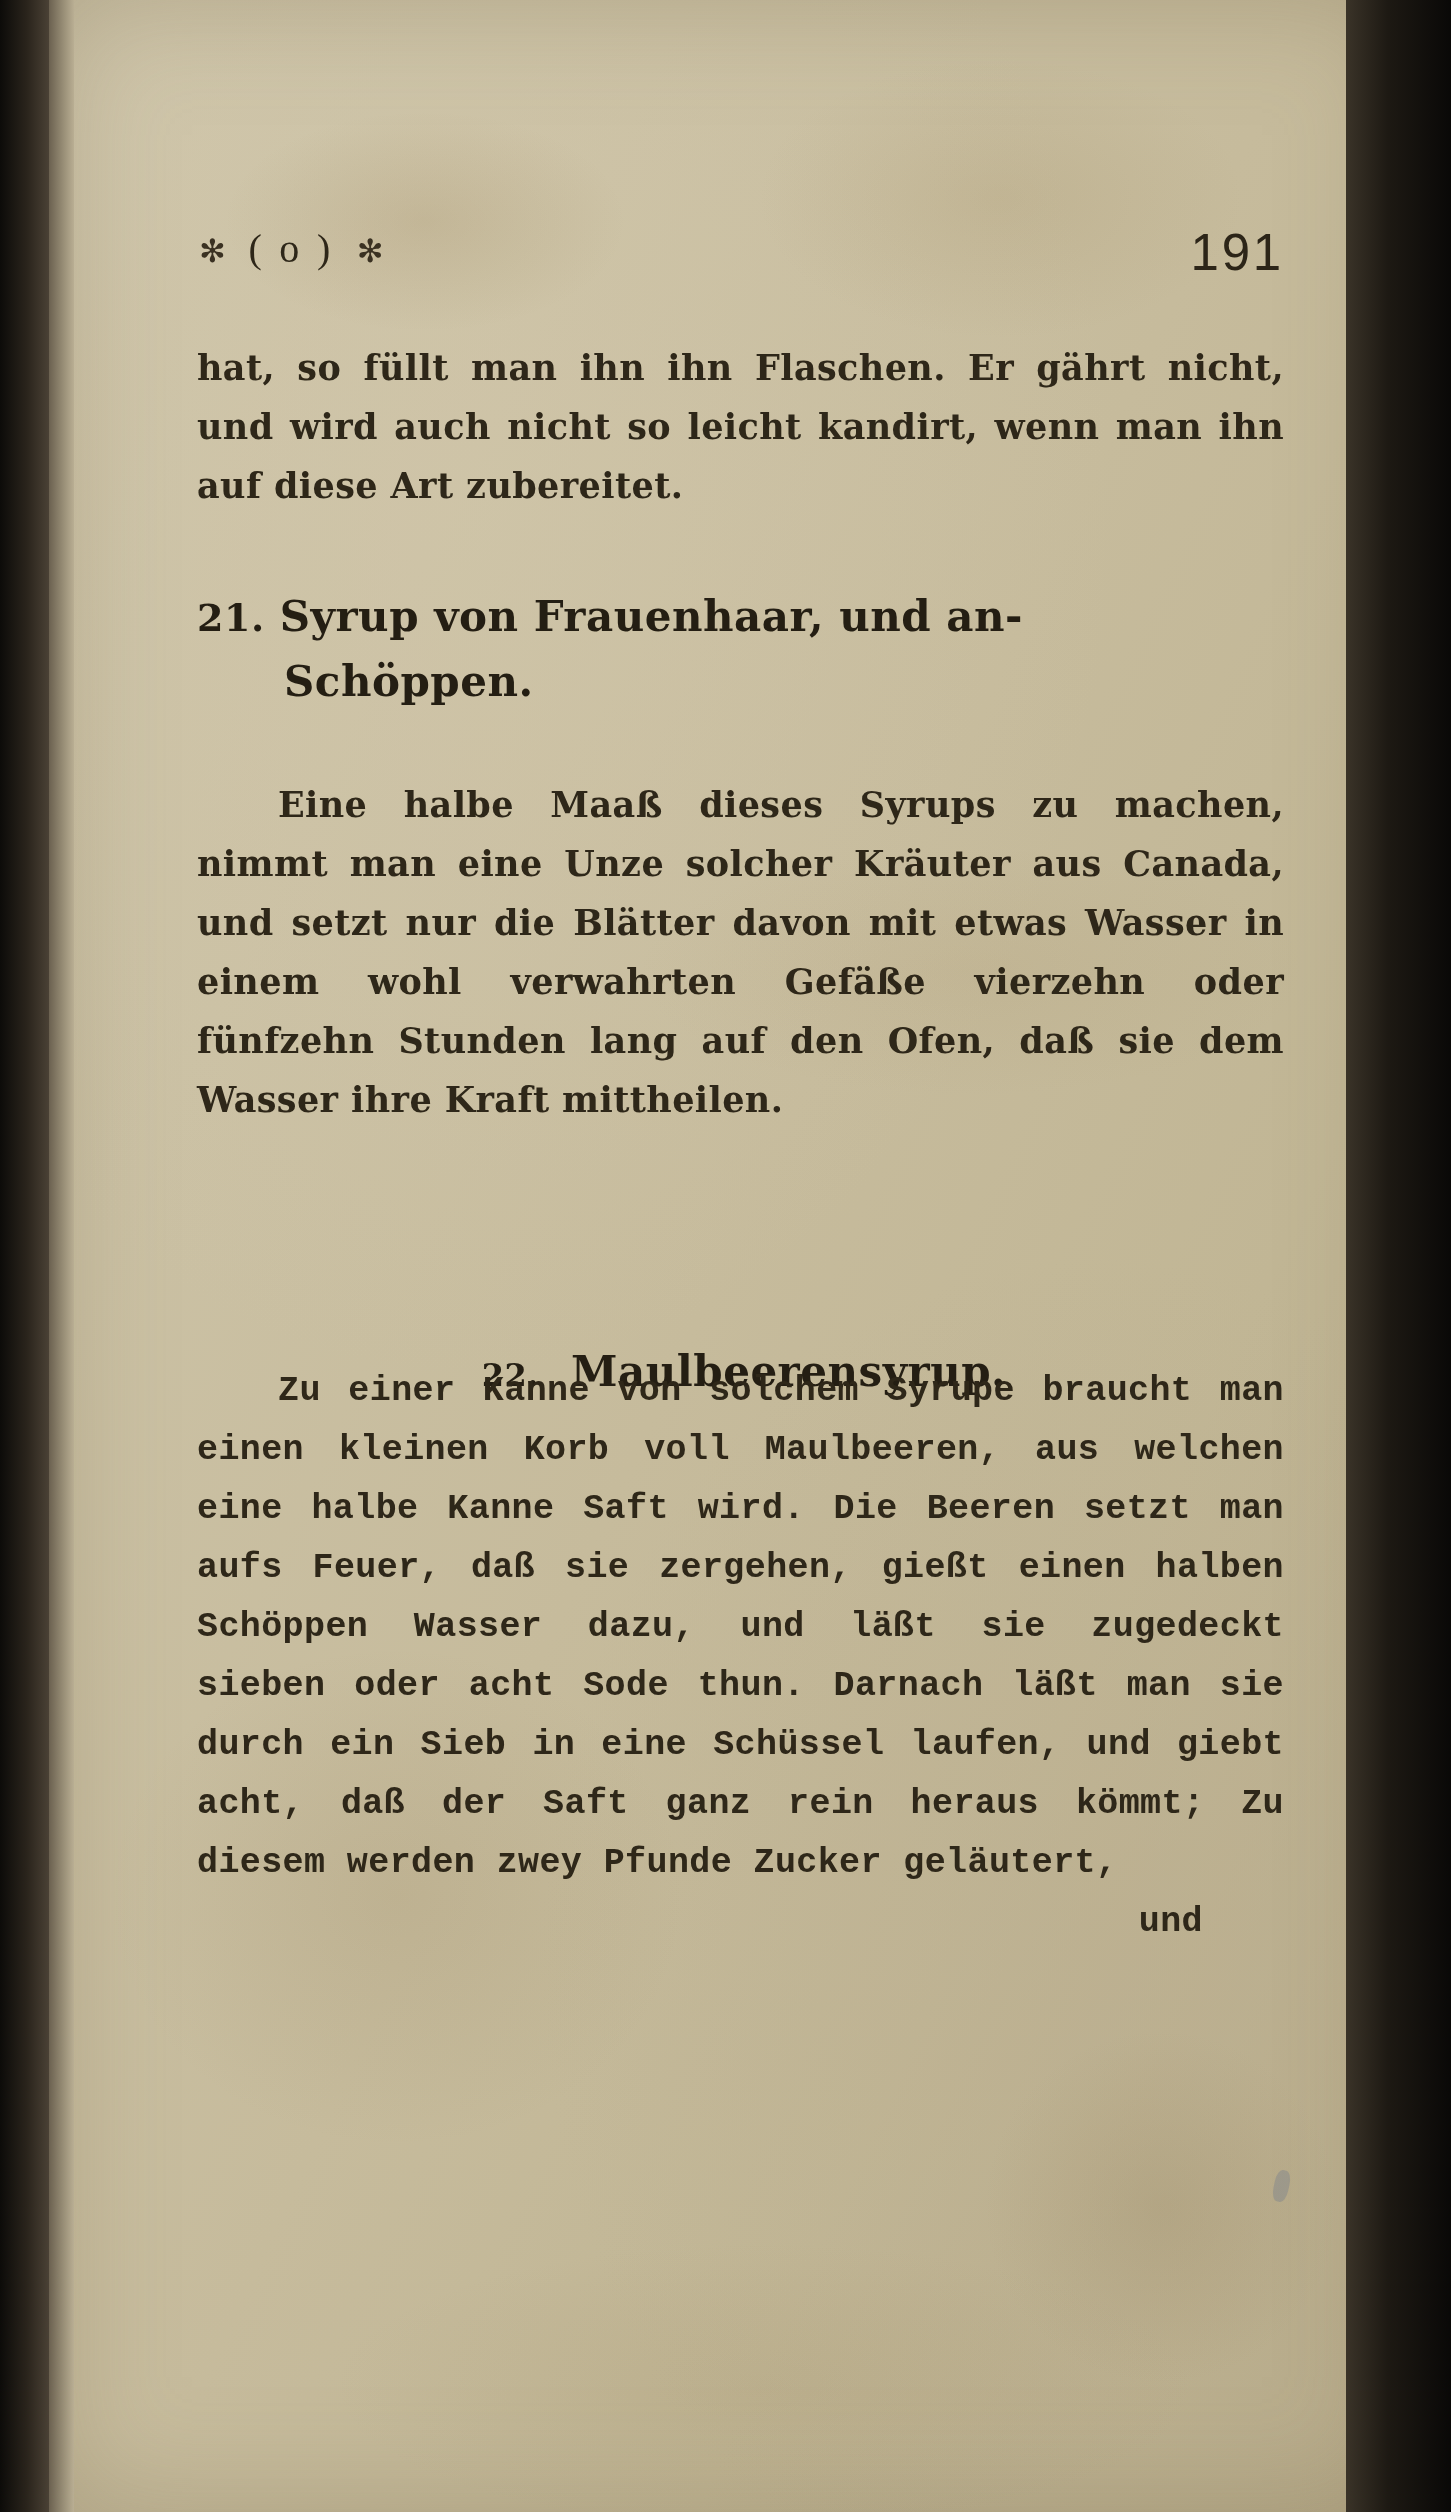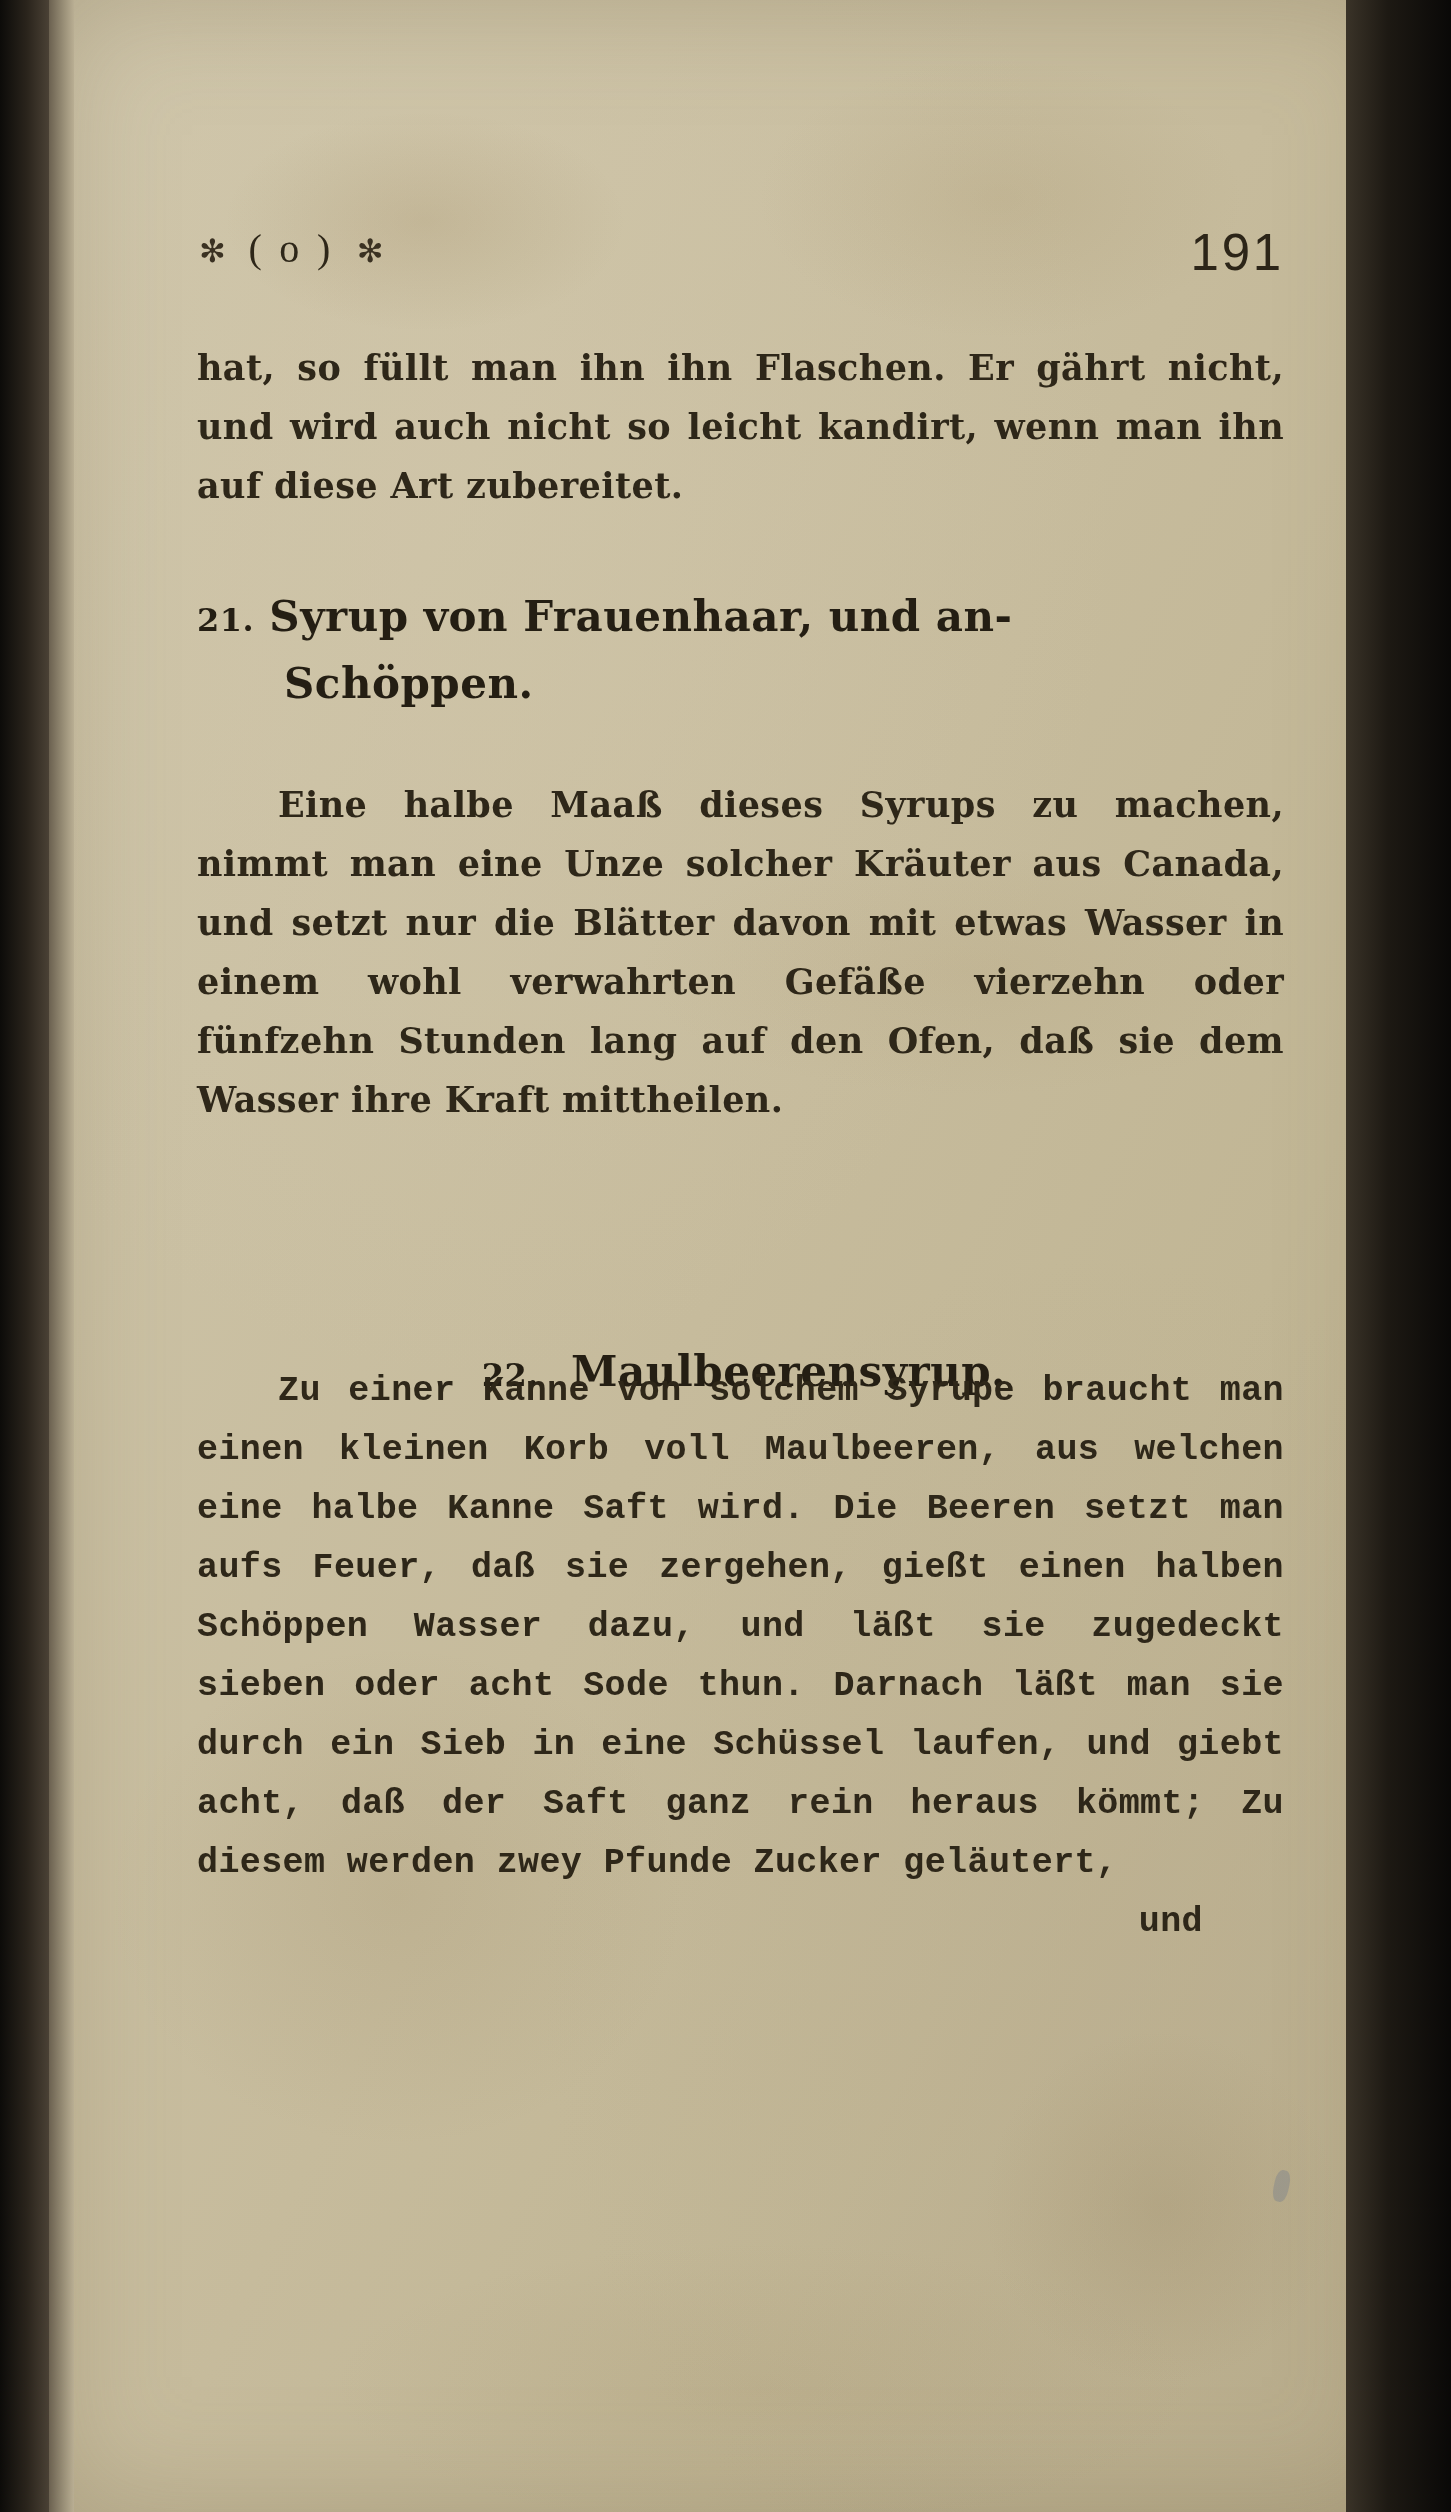--- a/index.html
+++ b/index.html
@@ -141,21 +141,21 @@
     left: 140px;
     top: 585px;
     width: 1094px;
     font-family: "DejaVu Serif", serif;
     font-weight: 700;
     font-size: 42px;
     line-height: 64px;
     color: #241e13;
     letter-spacing: 0.5px;
   }
-  .heading21 .num { font-size: 32px; font-weight: 700; }
+  .heading21 .num { font-size: 38px; font-weight: 700; }
   .heading21 .hl2, .heading21 .hl3 { display: block; }
   .heading21 .hl2 { padding-left: 87px; }
   .heading21 .hl3 { padding-left: 87px; }
 
   .heading22 {
     position: absolute;
     left: 140px;
     top: 1347px;
     width: 1094px;
     text-align: center;

